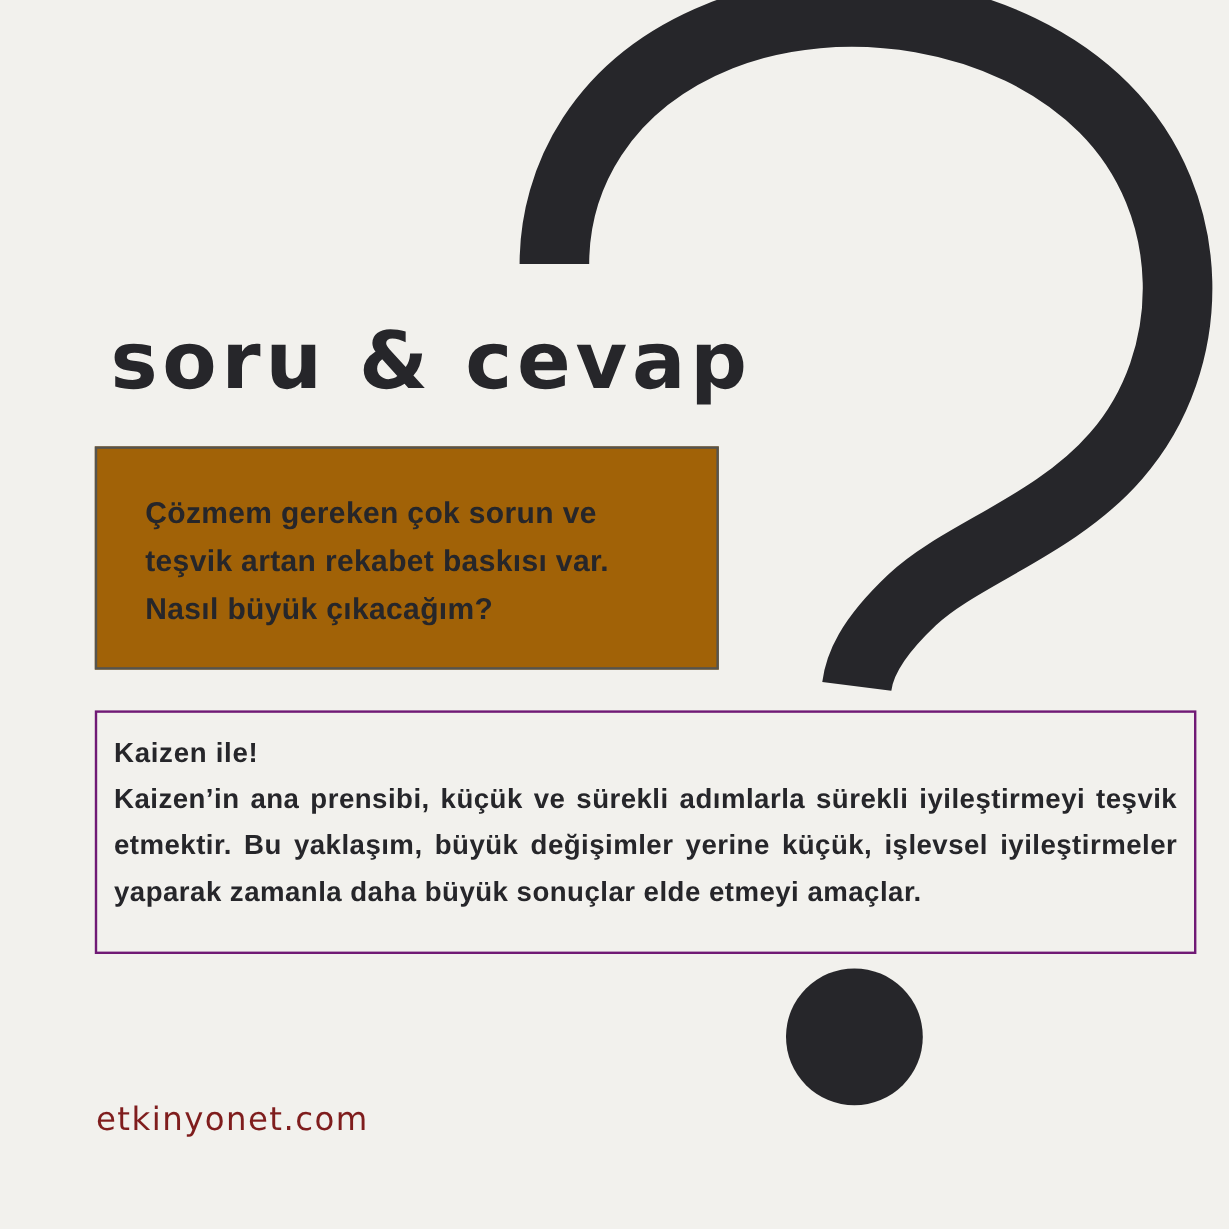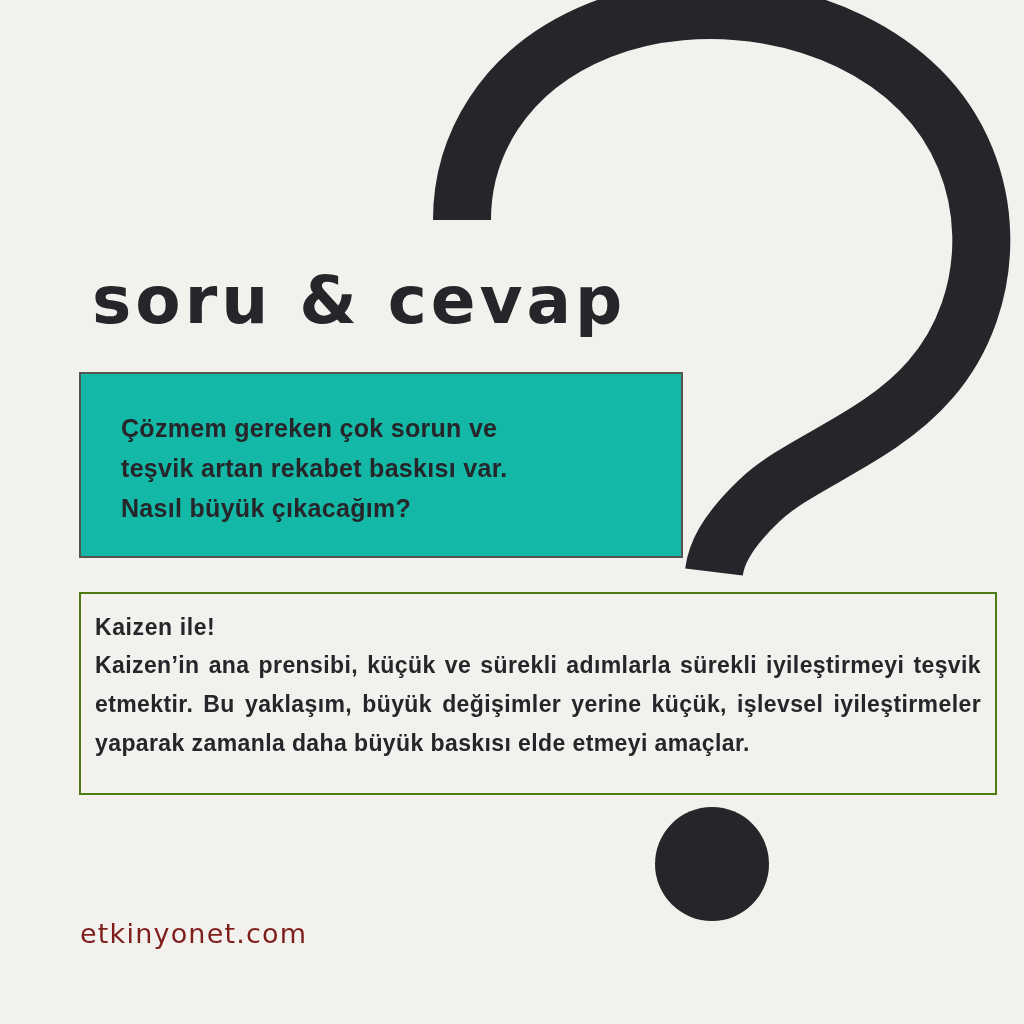--- a/index.html
+++ b/index.html
@@ -41,23 +41,23 @@
     font-weight: 700;
     font-family: "DejaVu Sans", sans-serif;
     white-space: nowrap;
   }
 
   
   .question-box {
     position: absolute;
     left: 79px;
     top: 372px;
-    width: 604px;
+    width: 520px;
     height: 186px;
-    background: #14b8a6;
+    background: #a16207;
     border: 2px solid #55544f;
     box-sizing: border-box;
   }
   .question-text {
     position: absolute;
     left: 40px;
     top: 34px;
     width: 545px;
     font-size: 25px;
     line-height: 40px;
@@ -67,21 +67,21 @@
   }
 
   
   .answer-box {
     position: absolute;
     left: 79px;
     top: 592px;
     width: 918px;
     height: 203px;
     background: transparent;
-    border: 2px solid #4d7c0f;
+    border: 2px solid #701a75;
     box-sizing: border-box;
   }
   .answer-inner {
     position: absolute;
     left: 14px;
     top: 16px;
     width: 886px;
   }
   .answer-lead {
     font-size: 23px;
@@ -142,19 +142,19 @@
     <div class="question-text">
       <div>Çözmem gereken çok sorun ve</div>
       <div>teşvik artan rekabet baskısı var.</div>
       <div>Nasıl büyük çıkacağım?</div>
     </div>
   </div>
 
   <div class="answer-box">
     <div class="answer-inner">
       <div class="answer-lead">Kaizen ile!</div>
-      <div class="answer-body">Kaizen’in ana prensibi, küçük ve sürekli adımlarla sürekli iyileştirmeyi teşvik etmektir. Bu yaklaşım, büyük değişimler yerine küçük, işlevsel iyileştirmeler yaparak zamanla daha büyük baskısı elde etmeyi amaçlar.</div>
+      <div class="answer-body">Kaizen’in ana prensibi, küçük ve sürekli adımlarla sürekli iyileştirmeyi teşvik etmektir. Bu yaklaşım, büyük değişimler yerine küçük, işlevsel iyileştirmeler yaparak zamanla daha büyük sonuçlar elde etmeyi amaçlar.</div>
     </div>
   </div>
 
   <div class="footer">etkinyonet.com</div>
 
 </div>
 
 </body></html>

